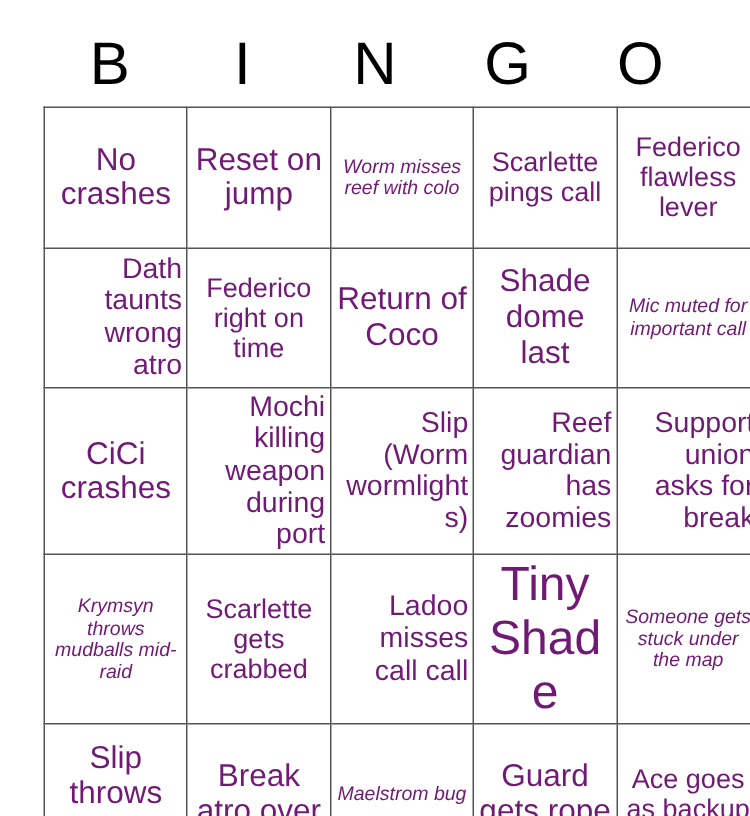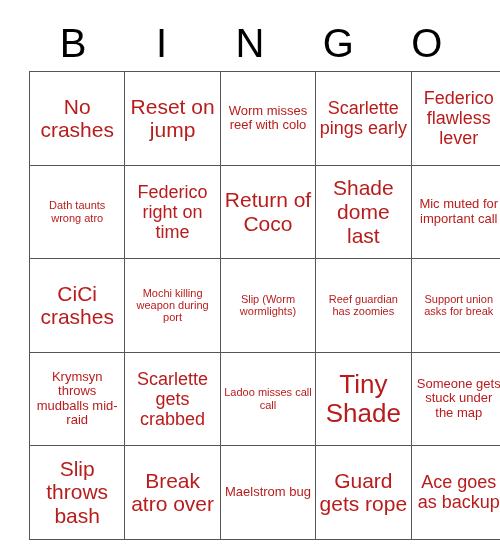--- a/index.html
+++ b/index.html
@@ -46,36 +46,36 @@
     border-collapse: collapse;
     table-layout: fixed;
   }
   .grid td {
     border: 1px solid #555555;
     width: 88.4px;
     height: 88.5px;
     padding: 2px 3px;
     text-align: center;
     vertical-align: middle;
-    color: #b91c1c;
+    color: #701a75;
     background: #ffffff;
     overflow: hidden;
     word-wrap: break-word;
   }
   .cell-text {
     display: block;
     line-height: 1.12;
   }
 
   
-  .fs-xl  { font-size: 26px; }
+  .fs-xl  { font-size: 32px; }
   .fs-lg  { font-size: 21px; }
   .fs-md  { font-size: 18px; }
-  .fs-sm  { font-size: 11px; }
-  .fs-xs  { font-size: 13px; }
+  .fs-sm  { font-size: 19px; text-align: right; }
+  .fs-xs  { font-size: 13px; font-style: italic; }
 </style>
 </head>
 <body>
 
 <div id="bingo-card">
 
   <div class="header-row">
       <div class="header-cell">B</div>
       <div class="header-cell">I</div>
       <div class="header-cell">N</div>
@@ -89,21 +89,21 @@
           <td>
             <span class="cell-text fs-lg">No crashes</span>
           </td>
           <td>
             <span class="cell-text fs-lg">Reset on jump</span>
           </td>
           <td>
             <span class="cell-text fs-xs">Worm misses reef with colo</span>
           </td>
           <td>
-            <span class="cell-text fs-md">Scarlette pings early</span>
+            <span class="cell-text fs-md">Scarlette pings call</span>
           </td>
           <td>
             <span class="cell-text fs-md">Federico flawless lever</span>
           </td>
         </tr>
         <tr>
           <td>
             <span class="cell-text fs-sm">Dath taunts wrong atro</span>
           </td>
           <td>

